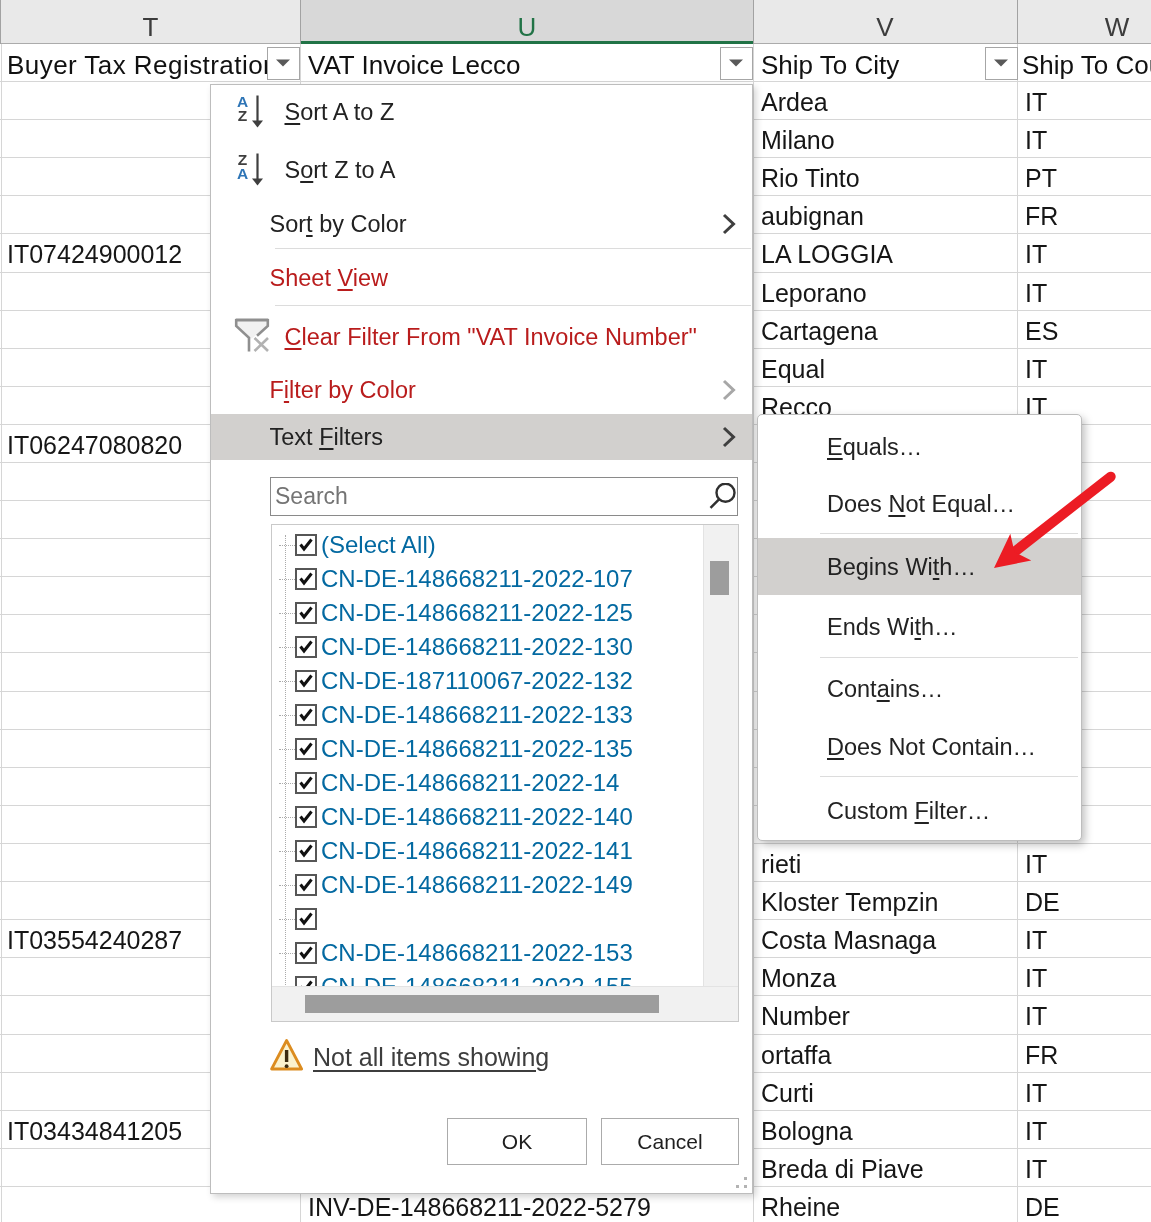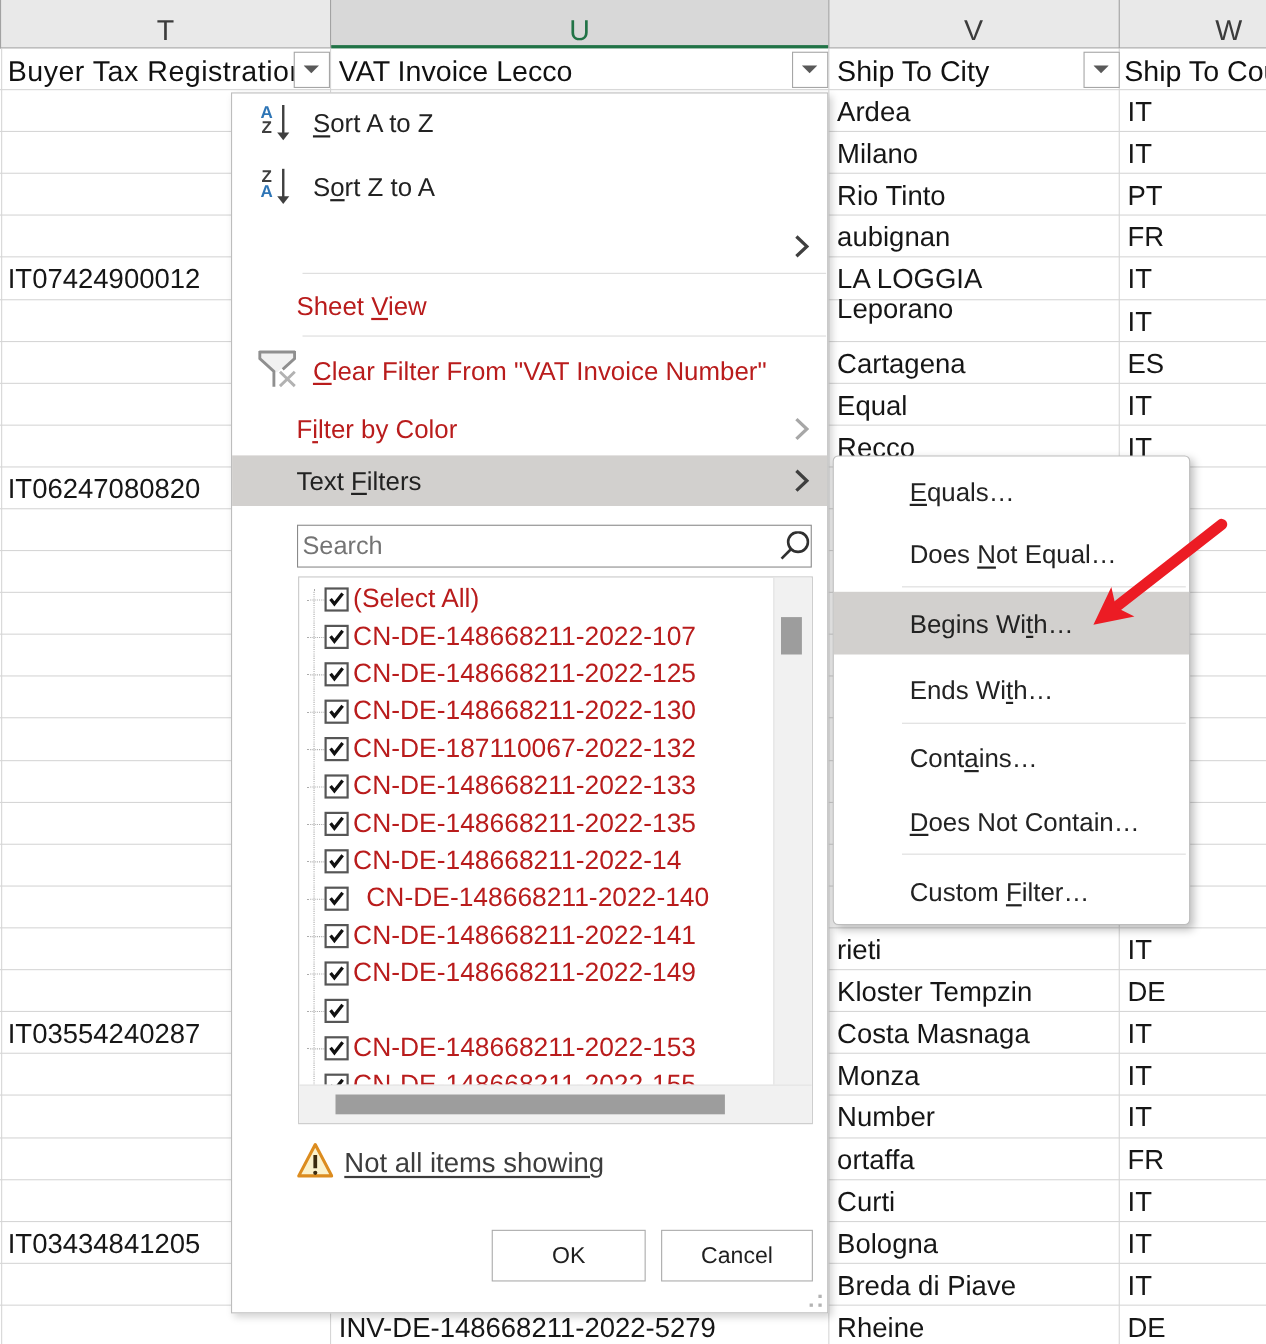--- a/index.html
+++ b/index.html
@@ -7,21 +7,21 @@
 .hdr{position:absolute;font-size:26px;color:#111;white-space:nowrap;line-height:38px;height:38px}
 .hl{position:absolute;background:#d6d6d6;height:1px;left:0;width:1151px}
 .vl{position:absolute;background:#d6d6d6;width:1px}
 .colhead{position:absolute;top:0;height:41px;line-height:41px;padding-top:7px;text-align:center;font-size:26px;color:#3c3c3c}
 .fbtn{position:absolute;top:47px;width:31px;height:31px;background:#fff;border:1px solid #a6a6a6}
 .fbtn svg{position:absolute;left:8px;top:11px}
 .mitem{position:absolute;font-size:23.5px;color:#222;white-space:nowrap;line-height:46px;height:46px}
 .dis{color:#b91c1c}
 .sep{position:absolute;left:64px;right:1px;height:1px;background:#dcdcdc}
 .u{text-decoration:underline;text-underline-offset:3px}
-.li{position:absolute;left:0;font-size:24px;color:#b91c1c;white-space:nowrap;line-height:34px;height:34px}
+.li{position:absolute;left:0;font-size:24px;color:#0369a1;white-space:nowrap;line-height:34px;height:34px}
 .cb{position:absolute;width:18px;height:18px;border:2px solid #565656;background:#fff}
 .sitem{position:absolute;left:69px;font-size:23.5px;color:#222;white-space:nowrap;line-height:46px;height:46px}
 .ssep{position:absolute;left:62px;right:3px;height:1px;background:#dcdcdc}
 </style></head><body>
 <div class="abs" style="left:0;top:0;width:1151px;height:44px;background:#e9e9e9"></div>
 <div class="abs" style="left:301px;top:0;width:452px;height:41px;background:#d8d8d8"></div>
 <div class="abs" style="left:301px;top:41px;width:452px;height:3px;background:#217346"></div>
 <div class="abs" style="left:0;top:43px;width:301px;height:1px;background:#ababab"></div>
 <div class="abs" style="left:753px;top:43px;width:398px;height:1px;background:#ababab"></div>
 <div class="abs" style="left:0px;top:0;width:1px;height:44px;background:#a2a2a2"></div>
@@ -93,21 +93,21 @@
 <div class="cell" style="left:761px;top:83px">Ardea</div>
 <div class="cell" style="left:1025px;top:83px">IT</div>
 <div class="cell" style="left:761px;top:121px">Milano</div>
 <div class="cell" style="left:1025px;top:121px">IT</div>
 <div class="cell" style="left:761px;top:159px">Rio Tinto</div>
 <div class="cell" style="left:1025px;top:159px">PT</div>
 <div class="cell" style="left:761px;top:197px">aubignan</div>
 <div class="cell" style="left:1025px;top:197px">FR</div>
 <div class="cell" style="left:761px;top:235px">LA LOGGIA</div>
 <div class="cell" style="left:1025px;top:235px">IT</div>
-<div class="cell" style="left:761px;top:262px">Leporano</div>
+<div class="cell" style="left:761px;top:274px">Leporano</div>
 <div class="cell" style="left:1025px;top:274px">IT</div>
 <div class="cell" style="left:761px;top:312px">Cartagena</div>
 <div class="cell" style="left:1025px;top:312px">ES</div>
 <div class="cell" style="left:761px;top:350px">Equal</div>
 <div class="cell" style="left:1025px;top:350px">IT</div>
 <div class="cell" style="left:761px;top:388px">Recco</div>
 <div class="cell" style="left:1025px;top:388px">IT</div>
 <div class="cell" style="left:761px;top:845px">rieti</div>
 <div class="cell" style="left:1025px;top:845px">IT</div>
 <div class="cell" style="left:761px;top:883px">Kloster Tempzin</div>
@@ -125,20 +125,21 @@
 <div class="cell" style="left:761px;top:1112px">Bologna</div>
 <div class="cell" style="left:1025px;top:1112px">IT</div>
 <div class="cell" style="left:761px;top:1150px">Breda di Piave</div>
 <div class="cell" style="left:1025px;top:1150px">IT</div>
 <div class="cell" style="left:761px;top:1188px">Rheine</div>
 <div class="cell" style="left:1025px;top:1188px">DE</div>
 <div class="cell" style="left:308px;top:1188px">INV-DE-148668211-2022-5279</div>
 <div class="abs" style="left:210px;top:84px;width:541px;height:1108px;background:#fff;border:1px solid #bdbdbd;box-shadow:3px 3px 7px rgba(0,0,0,0.18)">
 <div class="mitem" style="left:73.5px;top:4px"><span class="u">S</span>ort A to Z</div>
 <div class="mitem" style="left:73.5px;top:62px">S<span class="u">o</span>rt Z to A</div>
+<div class="mitem" style="left:58.5px;top:116px">Sor<span class="u">t</span> by Color</div>
 <div class="sep" style="top:163px"></div>
 <div class="mitem dis" style="left:58.5px;top:170px">Sheet <span class="u">V</span>iew</div>
 <div class="sep" style="top:220px"></div>
 <div class="mitem dis" style="left:73.5px;top:229px"><span class="u">C</span>lear Filter From "VAT Invoice Number"</div>
 <div class="mitem dis" style="left:58.5px;top:282px">F<span class="u">i</span>lter by Color</div>
 <div class="abs" style="left:0;top:329px;width:541px;height:46px;background:#d2d0ce"></div>
 <div class="mitem" style="left:58.5px;top:329px">Text <span class="u">F</span>ilters</div>
 <svg class="abs" style="left:511px;top:128px" width="14" height="22" viewBox="0 0 14 22">
       <path d="M2 2 L11.5 11 L2 20" fill="none" stroke="#3f3f3f" stroke-width="3"></path>
     </svg>
@@ -213,21 +214,21 @@
 <div class="li" style="left:49px;top:207px">CN-DE-148668211-2022-135</div>
 <div style="position:absolute;left:7px;top:258px;width:16px;height:0;border-top:1px dotted #ababab"></div>
 <div class="cb" style="left:23px;top:247px"><svg width="18" height="18" viewBox="0 0 18 18">
           <path d="M3.5 8.5 L7 13 L14.5 3.5" fill="none" stroke="#111" stroke-width="3"></path>
         </svg></div>
 <div class="li" style="left:49px;top:241px">CN-DE-148668211-2022-14</div>
 <div style="position:absolute;left:7px;top:292px;width:16px;height:0;border-top:1px dotted #ababab"></div>
 <div class="cb" style="left:23px;top:281px"><svg width="18" height="18" viewBox="0 0 18 18">
           <path d="M3.5 8.5 L7 13 L14.5 3.5" fill="none" stroke="#111" stroke-width="3"></path>
         </svg></div>
-<div class="li" style="left:61px;top:275px">CN-DE-148668211-2022-140</div>
+<div class="li" style="left:49px;top:275px">CN-DE-148668211-2022-140</div>
 <div style="position:absolute;left:7px;top:326px;width:16px;height:0;border-top:1px dotted #ababab"></div>
 <div class="cb" style="left:23px;top:315px"><svg width="18" height="18" viewBox="0 0 18 18">
           <path d="M3.5 8.5 L7 13 L14.5 3.5" fill="none" stroke="#111" stroke-width="3"></path>
         </svg></div>
 <div class="li" style="left:49px;top:309px">CN-DE-148668211-2022-141</div>
 <div style="position:absolute;left:7px;top:360px;width:16px;height:0;border-top:1px dotted #ababab"></div>
 <div class="cb" style="left:23px;top:349px"><svg width="18" height="18" viewBox="0 0 18 18">
           <path d="M3.5 8.5 L7 13 L14.5 3.5" fill="none" stroke="#111" stroke-width="3"></path>
         </svg></div>
 <div class="li" style="left:49px;top:343px">CN-DE-148668211-2022-149</div>

